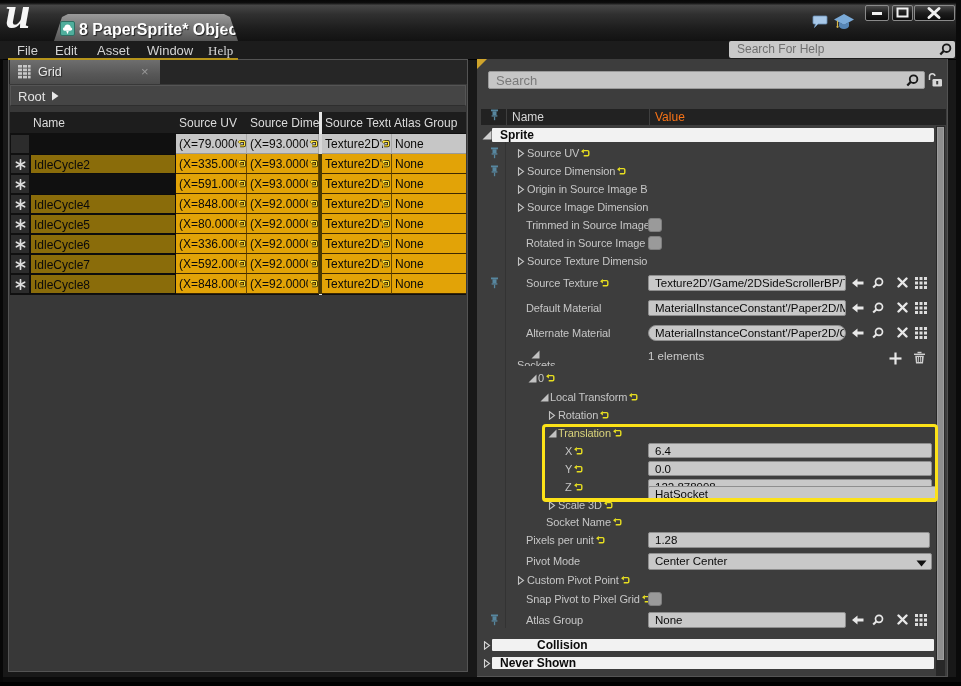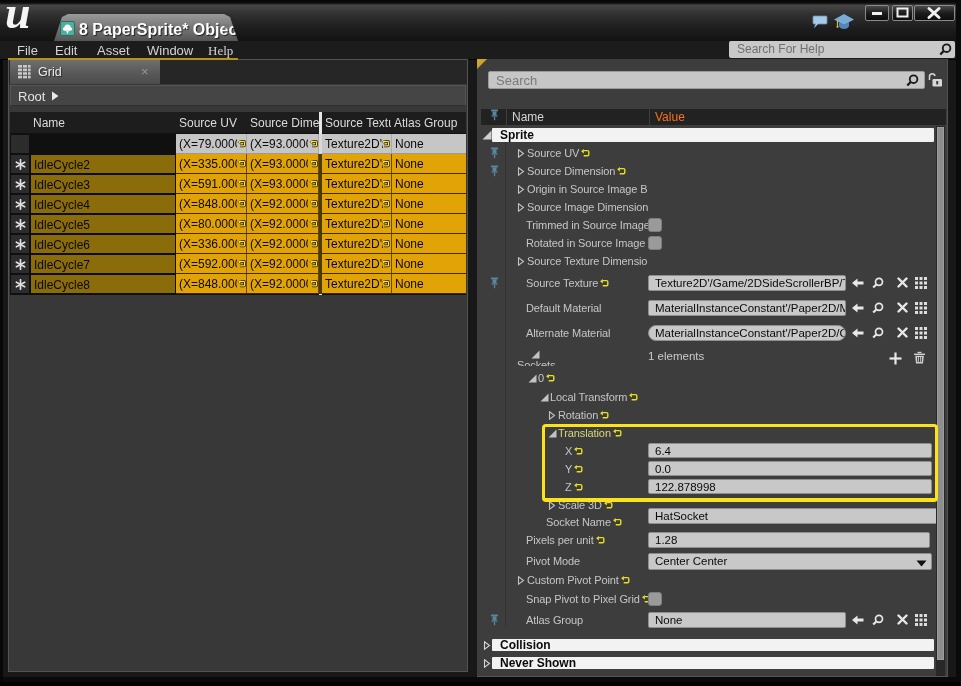--- a/index.html
+++ b/index.html
@@ -298,21 +298,20 @@
       <div class="cc c4">None</div>
       <div class="wline"></div>
     </div>
   </div>
   <div class="trow orow" style="top:62px;">
     <div class="gut">
         <svg width="11" height="11" viewBox="0 0 11 11">
           <use href="#staricon"></use>
         </svg>
       </div>
-    <div class="ncell">IdleCycle3</div>
     <div class="vals">
       <div class="cc c1">
           <span>(X=591.000(</span>
         </div>
         <svg class="mrst" style="left:61px" width="9" height="8" viewBox="0 0 9 8">
           <use href="#rsticon"></use>
         </svg>
       <div class="cc c2">
           <span>(X=93.0000(</span>
         </div>
@@ -673,21 +672,21 @@
 <svg class="abs" style="left:490px;top:614px;" width="9" height="12" viewBox="0 0 9 12">
     <use href="#pinicon"></use>
   </svg>
 <div class="catbar" style="left:492px;top:128px;width:442px;height:14px;">
     <span style="top:0px;">Sprite</span>
   </div>
 <svg class="abs" style="left:482px;top:130px;" width="10" height="10" viewBox="0 0 10 10">
     <polygon points="9.5,0.5 9.5,9.5 0.5,9.5" fill="#cfcfcf"></polygon>
   </svg>
 <div class="catbar" style="left:492px;top:639px;width:442px;height:12px;">
-    <span style="top:-1px;">Collision</span>
+    <span style="top:-1px;margin-left:37px;">Collision</span>
   </div>
 <svg class="abs" style="left:483px;top:641px;" width="8" height="9" viewBox="0 0 8 9">
     <polygon points="1.5,0.8 6.5,4.5 1.5,8.2" fill="none" stroke="#d5d5d5" stroke-width="1.1"></polygon>
   </svg>
 <div class="catbar" style="left:492px;top:657px;width:442px;height:12px;">
     <span style="top:-1px;">Never Shown</span>
   </div>
 <svg class="abs" style="left:483px;top:659px;" width="8" height="9" viewBox="0 0 8 9">
     <polygon points="1.5,0.8 6.5,4.5 1.5,8.2" fill="none" stroke="#d5d5d5" stroke-width="1.1"></polygon>
   </svg>
@@ -739,21 +738,21 @@
       <line x1="6.5" y1="0.5" x2="6.5" y2="12.5"></line>
       <line x1="0.5" y1="6.5" x2="12.5" y2="6.5"></line>
     </g>
   </svg>
 <svg class="abs" style="left:913px;top:351px;" width="13" height="13" viewBox="0 0 13 13">
     <use href="#trashicon"></use>
   </svg>
 <div class="vbox" style="left:648px;top:443px;width:284px;height:15px;">6.4</div>
 <div class="vbox" style="left:648px;top:461px;width:284px;height:15px;">0.0</div>
 <div class="vbox" style="left:648px;top:479px;width:284px;height:15px;">122.878998</div>
-<div class="vbox" style="left:648px;top:508px;width:292px;height:16px;">HatSocket</div>
+<div class="vbox" style="left:648px;top:486px;width:292px;height:16px;">HatSocket</div>
 <div class="vbox" style="left:648px;top:532px;width:282px;height:16px;">1.28</div>
 <div class="vbox" style="left:648px;top:553px;width:284px;height:17px;">Center Center</div>
 <svg class="abs" style="left:916px;top:560px;" width="11" height="7" viewBox="0 0 11 7">
     <polygon points="0.5,0.5 10.5,0.5 5.5,6.5" fill="#111"></polygon>
   </svg>
 <div class="vbox" style="left:648px;top:612px;width:198px;height:16px;">None</div>
 <svg class="abs" style="left:851px;top:615px;" width="13" height="10" viewBox="0 0 13 10">
     <path d="M6.5 0.5 L1 5 L6.5 9.5 V6.6 H12.5 V3.4 H6.5 Z" fill="#e8e8e8"></path>
   </svg>
 <svg class="abs" style="left:872px;top:614px;" width="12" height="12" viewBox="0 0 12 12" stroke="#e8e8e8" fill="none">

